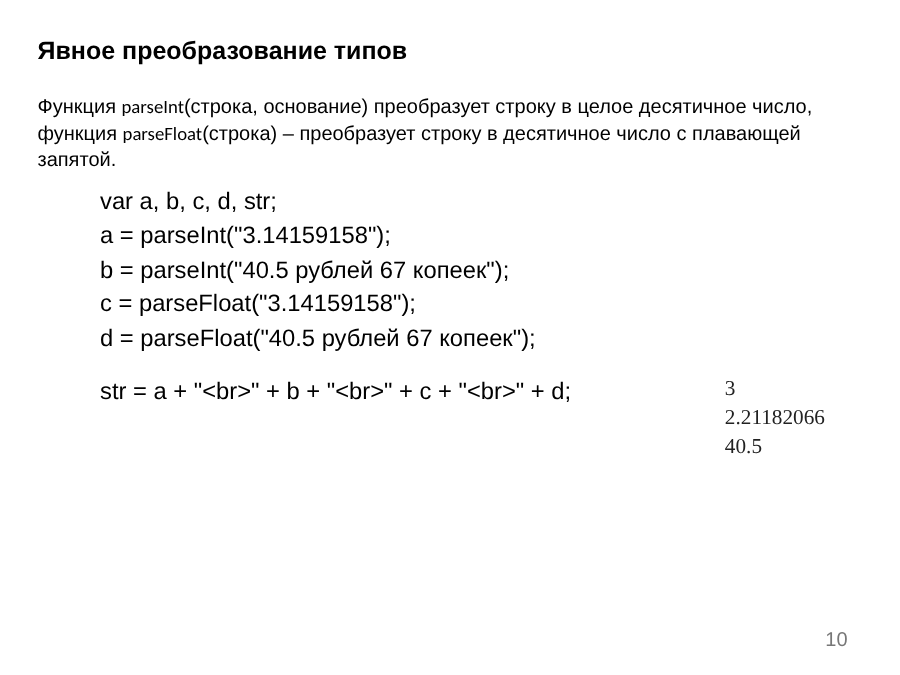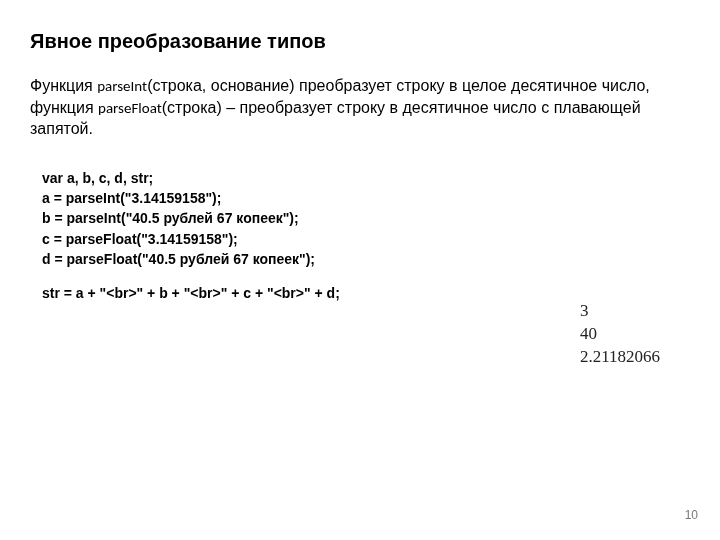--- a/index.html
+++ b/index.html
@@ -17,49 +17,49 @@
     padding: 30px 42px 30px 30px;
   }
   .heading {
     font-size: 20px;
     font-weight: bold;
     margin-bottom: 22px;
   }
   .paragraph {
     font-size: 16px;
     line-height: 1.35;
-    margin-bottom: 28px;
+    margin-bottom: 8px;
   }
   .paragraph .func {
     font-family: Calibri, Arial, sans-serif;
     font-size: 15px;
   }
   .code-block {
-    margin-left: 12px;
-    font-size: 14px;
-    font-weight: bold;
+    margin-left: 50px;
+    font-size: 19px;
+    font-weight: normal;
     line-height: 1.45;
   }
   .code-block .gap {
     height: 14px;
   }
   .output-box {
     position: absolute;
     right: 60px;
     top: 300px;
     font-family: "Times New Roman", Times, serif;
     font-size: 17px;
     color: #222;
     line-height: 1.35;
   }
   .page-number {
     position: absolute;
-    right: 22px;
+    right: 42px;
     bottom: 18px;
-    font-size: 12px;
+    font-size: 16px;
     color: #777;
   }
 </style>
 </head>
 <body>
 
 <div class="slide">
 
   <div class="heading">Явное преобразование типов</div>
 
@@ -74,17 +74,17 @@
     <div>c = parseFloat("3.14159158");</div>
     <div>d = parseFloat("40.5 рублей 67 копеек");</div>
     <div class="gap"></div>
     <div>str = a + "&lt;br&gt;" + b + "&lt;br&gt;" + c + "&lt;br&gt;" + d;</div>
   </div>
 
 </div>
 
 <div class="output-box">
   <div>3</div>
-  <div>40</div>
   <div>2.21182066</div>
+  <div>40.5</div>
 </div>
 
 <div class="page-number">10</div>
 
 </body></html>

